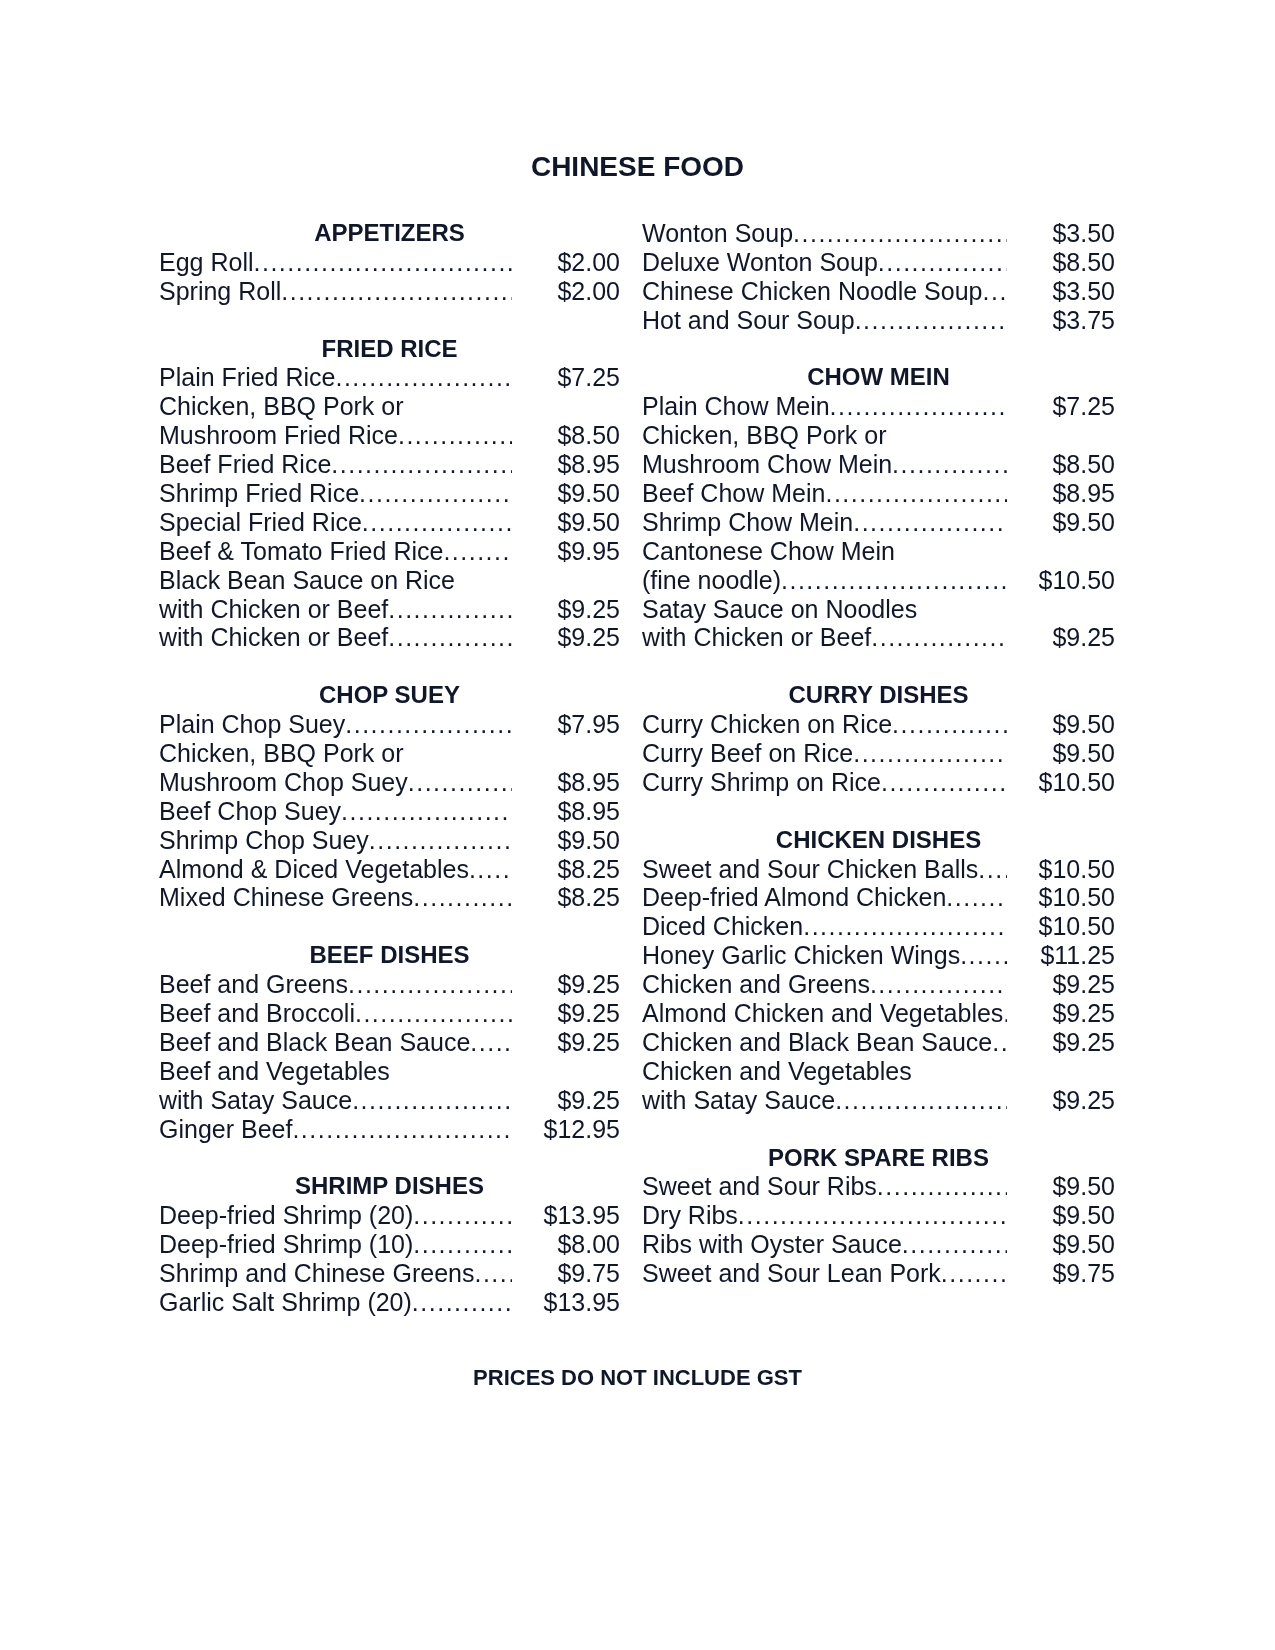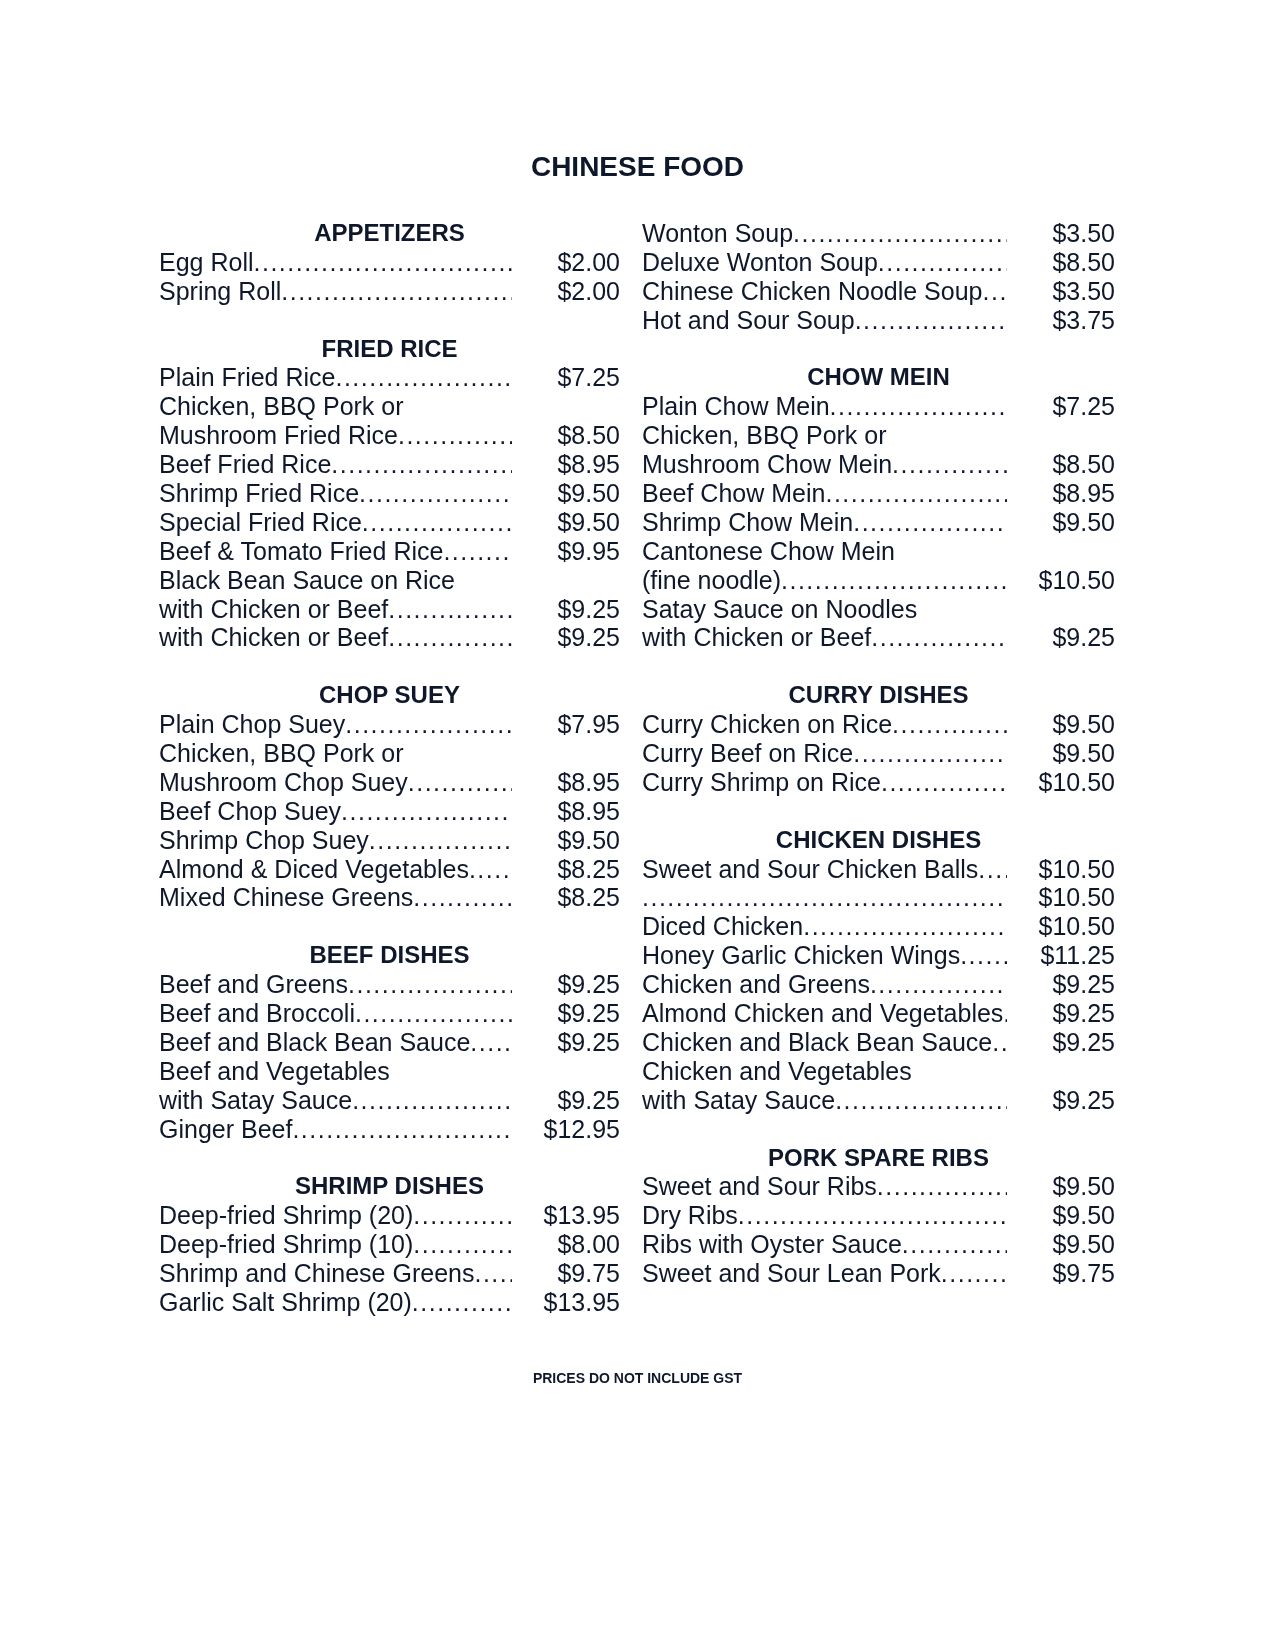--- a/index.html
+++ b/index.html
@@ -53,21 +53,21 @@
     margin-right: 30px;
     letter-spacing: 1.5px;
   }
   .price { flex: 0 0 78px; text-align: right; }
   #footer-note {
     position: absolute;
     top: 1364px;
     left: 0;
     width: 100%;
     text-align: center;
-    font-size: 14px;
+    font-size: 22px;
     font-weight: bold;
     line-height: 28px;
     white-space: nowrap;
   }
 </style>
 </head>
 <body>
 
 <div id="page">
   <div id="menu-title">CHINESE FOOD</div>
@@ -301,20 +301,21 @@
         <span class="price">$10.50</span>
       </div>
       <div class="row blank"></div>
       <div class="row header"><span class="header-text">CHICKEN DISHES</span></div>
       <div class="row item">
         <span class="name">Sweet and Sour Chicken Balls</span>
         <span class="leader">................................................................................</span>
         <span class="price">$10.50</span>
       </div>
       <div class="row item">
+        <span class="name">Deep-fried Almond Chicken</span>
         <span class="leader">................................................................................</span>
         <span class="price">$10.50</span>
       </div>
       <div class="row item">
         <span class="name">Diced Chicken</span>
         <span class="leader">................................................................................</span>
         <span class="price">$10.50</span>
       </div>
       <div class="row item">
         <span class="name">Honey Garlic Chicken Wings</span>

